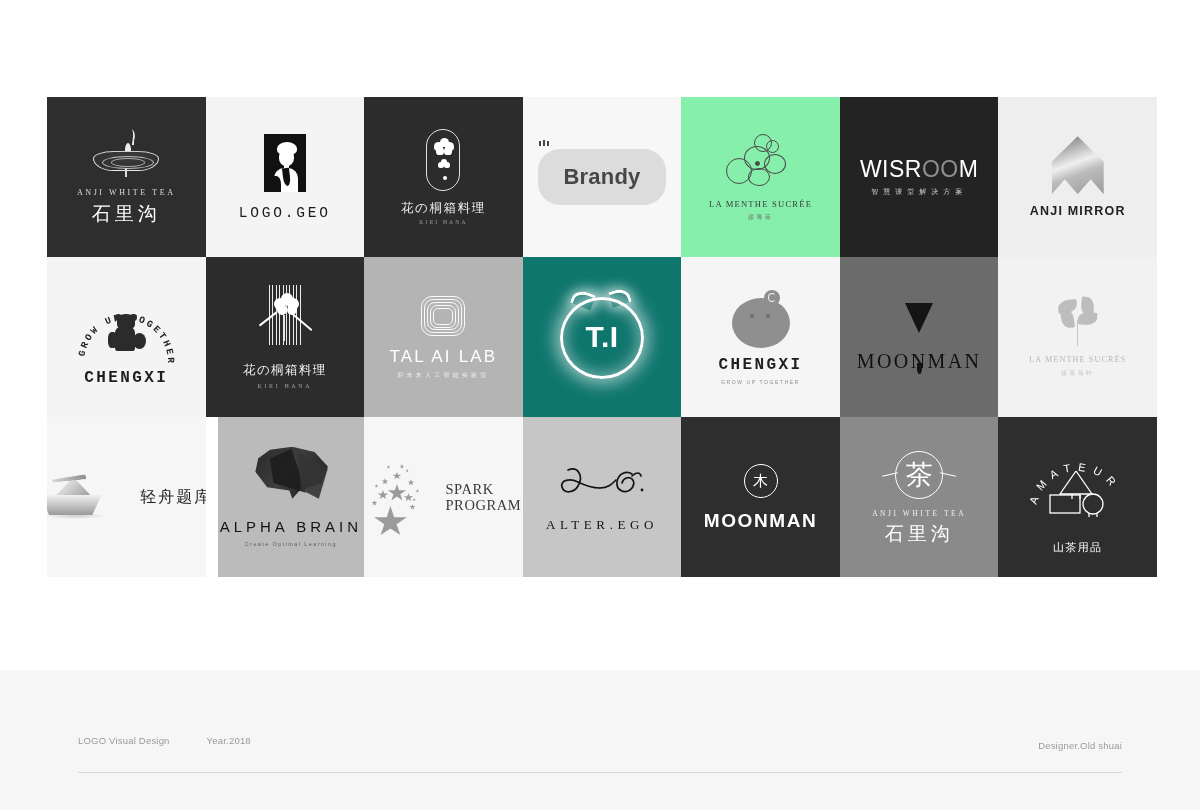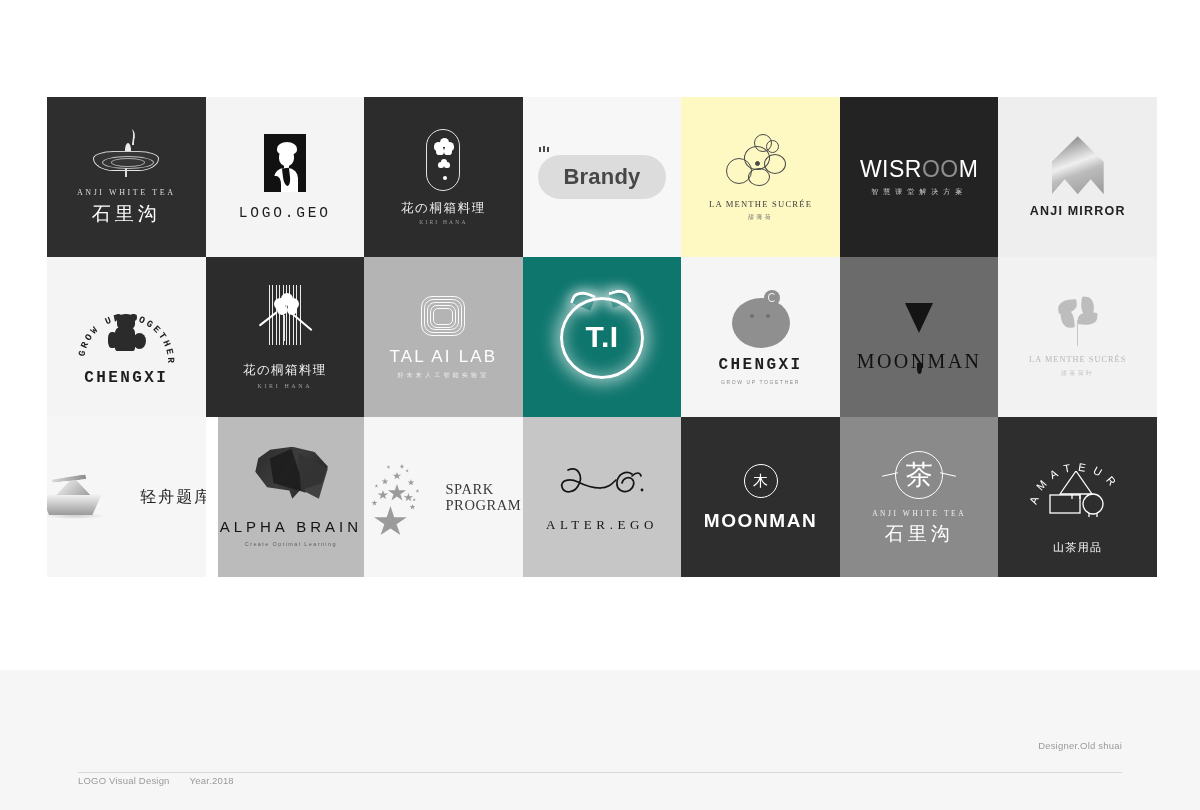--- a/index.html
+++ b/index.html
@@ -14,21 +14,21 @@
   
   #footer-band {
     position: absolute; left: 0; top: 670px;
     width: 1200px; height: 140px;
     background: #f6f6f6;
   }
   #footer-inner {
     position: absolute; left: 78px; top: 735px;
     width: 1044px; height: 40px;
   }
-  .foot-left { position: absolute; left: 0; top: 0; display: flex; gap: 20px; margin-top: 40px; }
+  .foot-left { position: absolute; left: 0; top: 0; display: flex; gap: 37px; }
   .foot-txt { font-size: 9.5px; color: #9a9a9a; letter-spacing: .2px; white-space: nowrap; }
   .foot-right { position: absolute; right: 0; top: 0; }
   #footer-rule {
     position: absolute; left: 78px; top: 772px;
     width: 1044px; height: 1px; background: #d8d8d8;
   }
 
   
   #grid {
     position: absolute; left: 47px; top: 97px;
@@ -88,30 +88,30 @@
   .blossom { position:relative; }
   .blossom i { position:absolute; background:#fff; border-radius:60% 60% 50% 50%; }
   .hana-b1 { position:absolute; left:7px; top:8px; width:20px; height:18px; }
   .hana-b2 { position:absolute; left:11px; top:29px; width:12px; height:11px; }
   .hana-dot { position:absolute; left:15.5px; top:46px; width:4px; height:4px; background:#fff; border-radius:50%; }
   .hana-cn { font-size:12.5px; color:#f0f0f0; letter-spacing:1.6px; margin-top:11px; }
   .hana-sub { font-family:"Liberation Serif",serif; font-size:5.5px; letter-spacing:2.2px; color:#9c9c9c; margin-top:5px; }
 
   
   .c-brandy { background:#f7f7f7; }
-  .brandy-pill { width:128px; height:44px; background:#dcdcdc; border-radius:22px;
+  .brandy-pill { width:128px; height:56px; background:#dcdcdc; border-radius:22px;
     display:flex; align-items:center; justify-content:center; position:relative; }
   .brandy-wm { font-size:22px; font-weight:bold; color:#474747; letter-spacing:.2px; position:relative; }
   .brandy-crown { position:absolute; left:1px; top:-9px; width:11px; height:6px; }
   .brandy-crown span { position:absolute; bottom:0; width:2.4px; background:#474747; }
   .brandy-eyes { position:absolute; left:3px; top:10px; width:9px; height:3px; }
   .brandy-eyes span { position:absolute; top:0; width:3px; height:3px; background:#dcdcdc; border-radius:50%; }
 
   
-  .c-menthe1 { background:#fef9c3; }
+  .c-menthe1 { background:#86efac; }
   .mr-art { position:relative; width:74px; height:56px; }
   .mr-art div { position:absolute; border:1.1px solid #4a4a4a; border-radius:50%; }
   .mr-wm { font-family:"Liberation Serif",serif; font-size:8.6px; letter-spacing:1.2px; color:#3c3c3c; margin-top:10px; }
   .mr-cn { font-size:6px; letter-spacing:2.4px; color:#6e6e6e; margin-top:6px; }
 
   
   .c-wisroom { background:#232323; }
   .wis-wm { font-size:23px; font-weight:normal; color:#fff; letter-spacing:.5px; }
   .wis-wm .gray { color:#8e8e8e; }
   .wis-cn { font-size:7px; letter-spacing:5px; color:#cfcfcf; margin-top:8px; }

